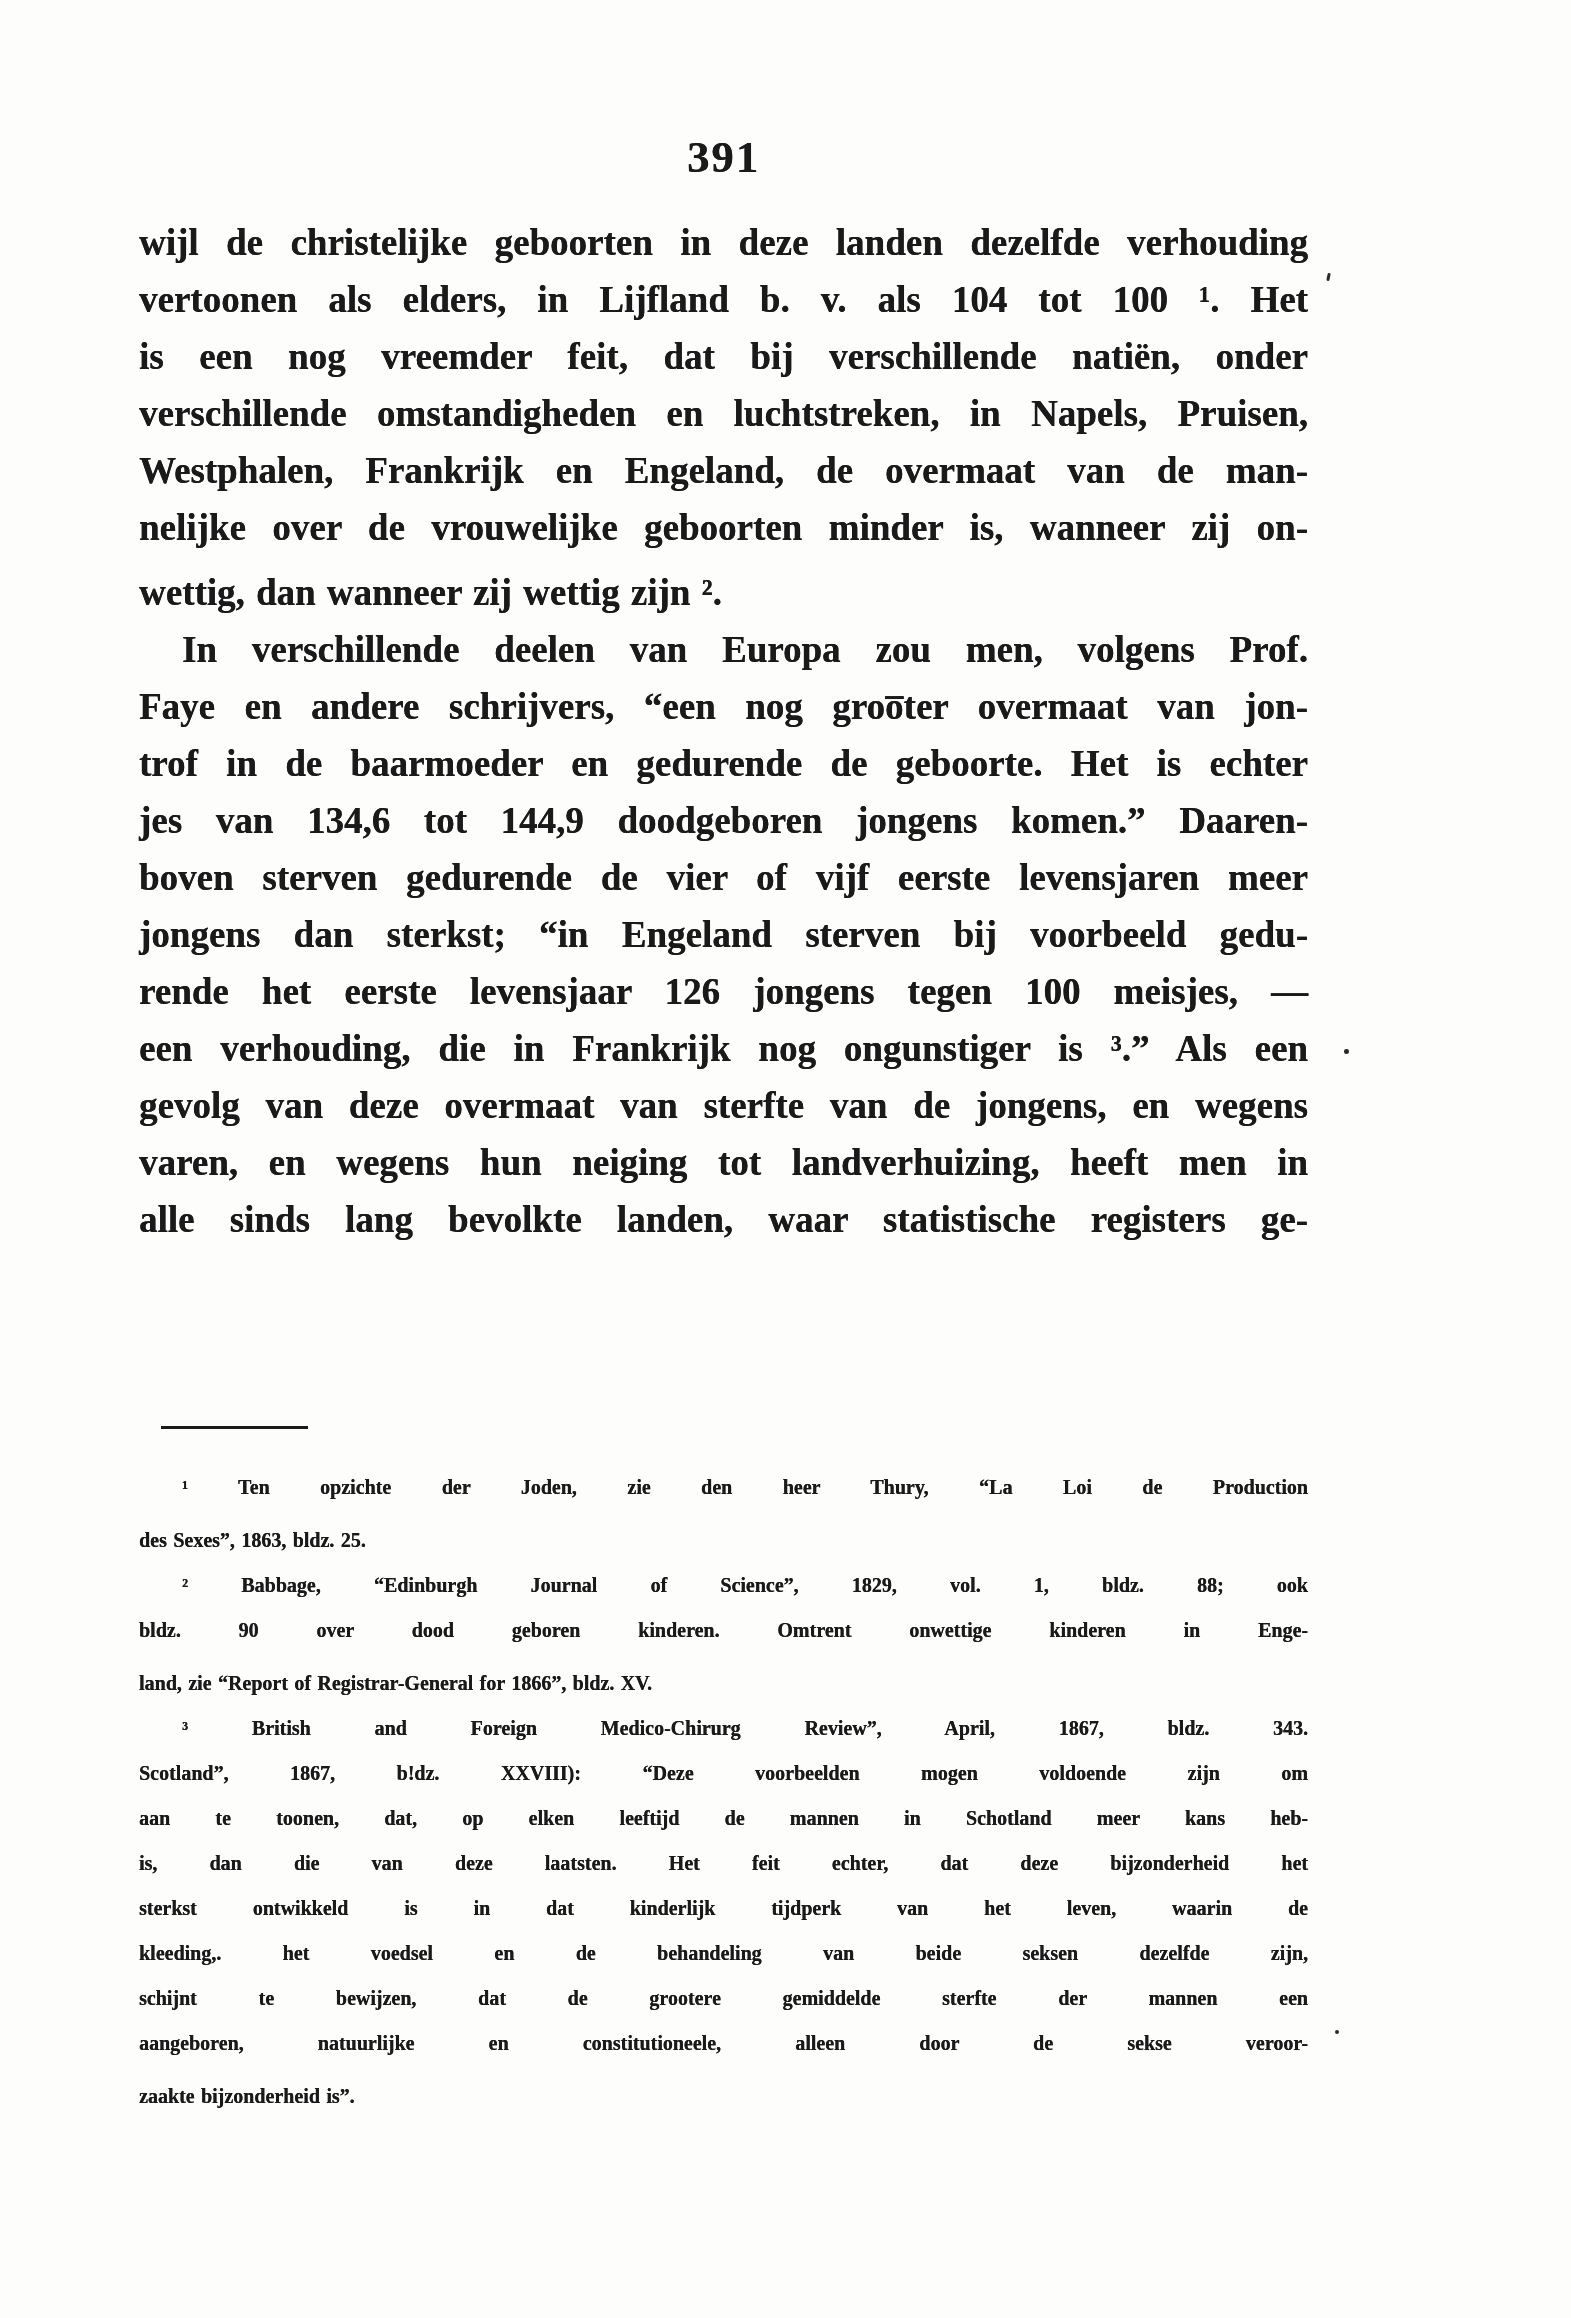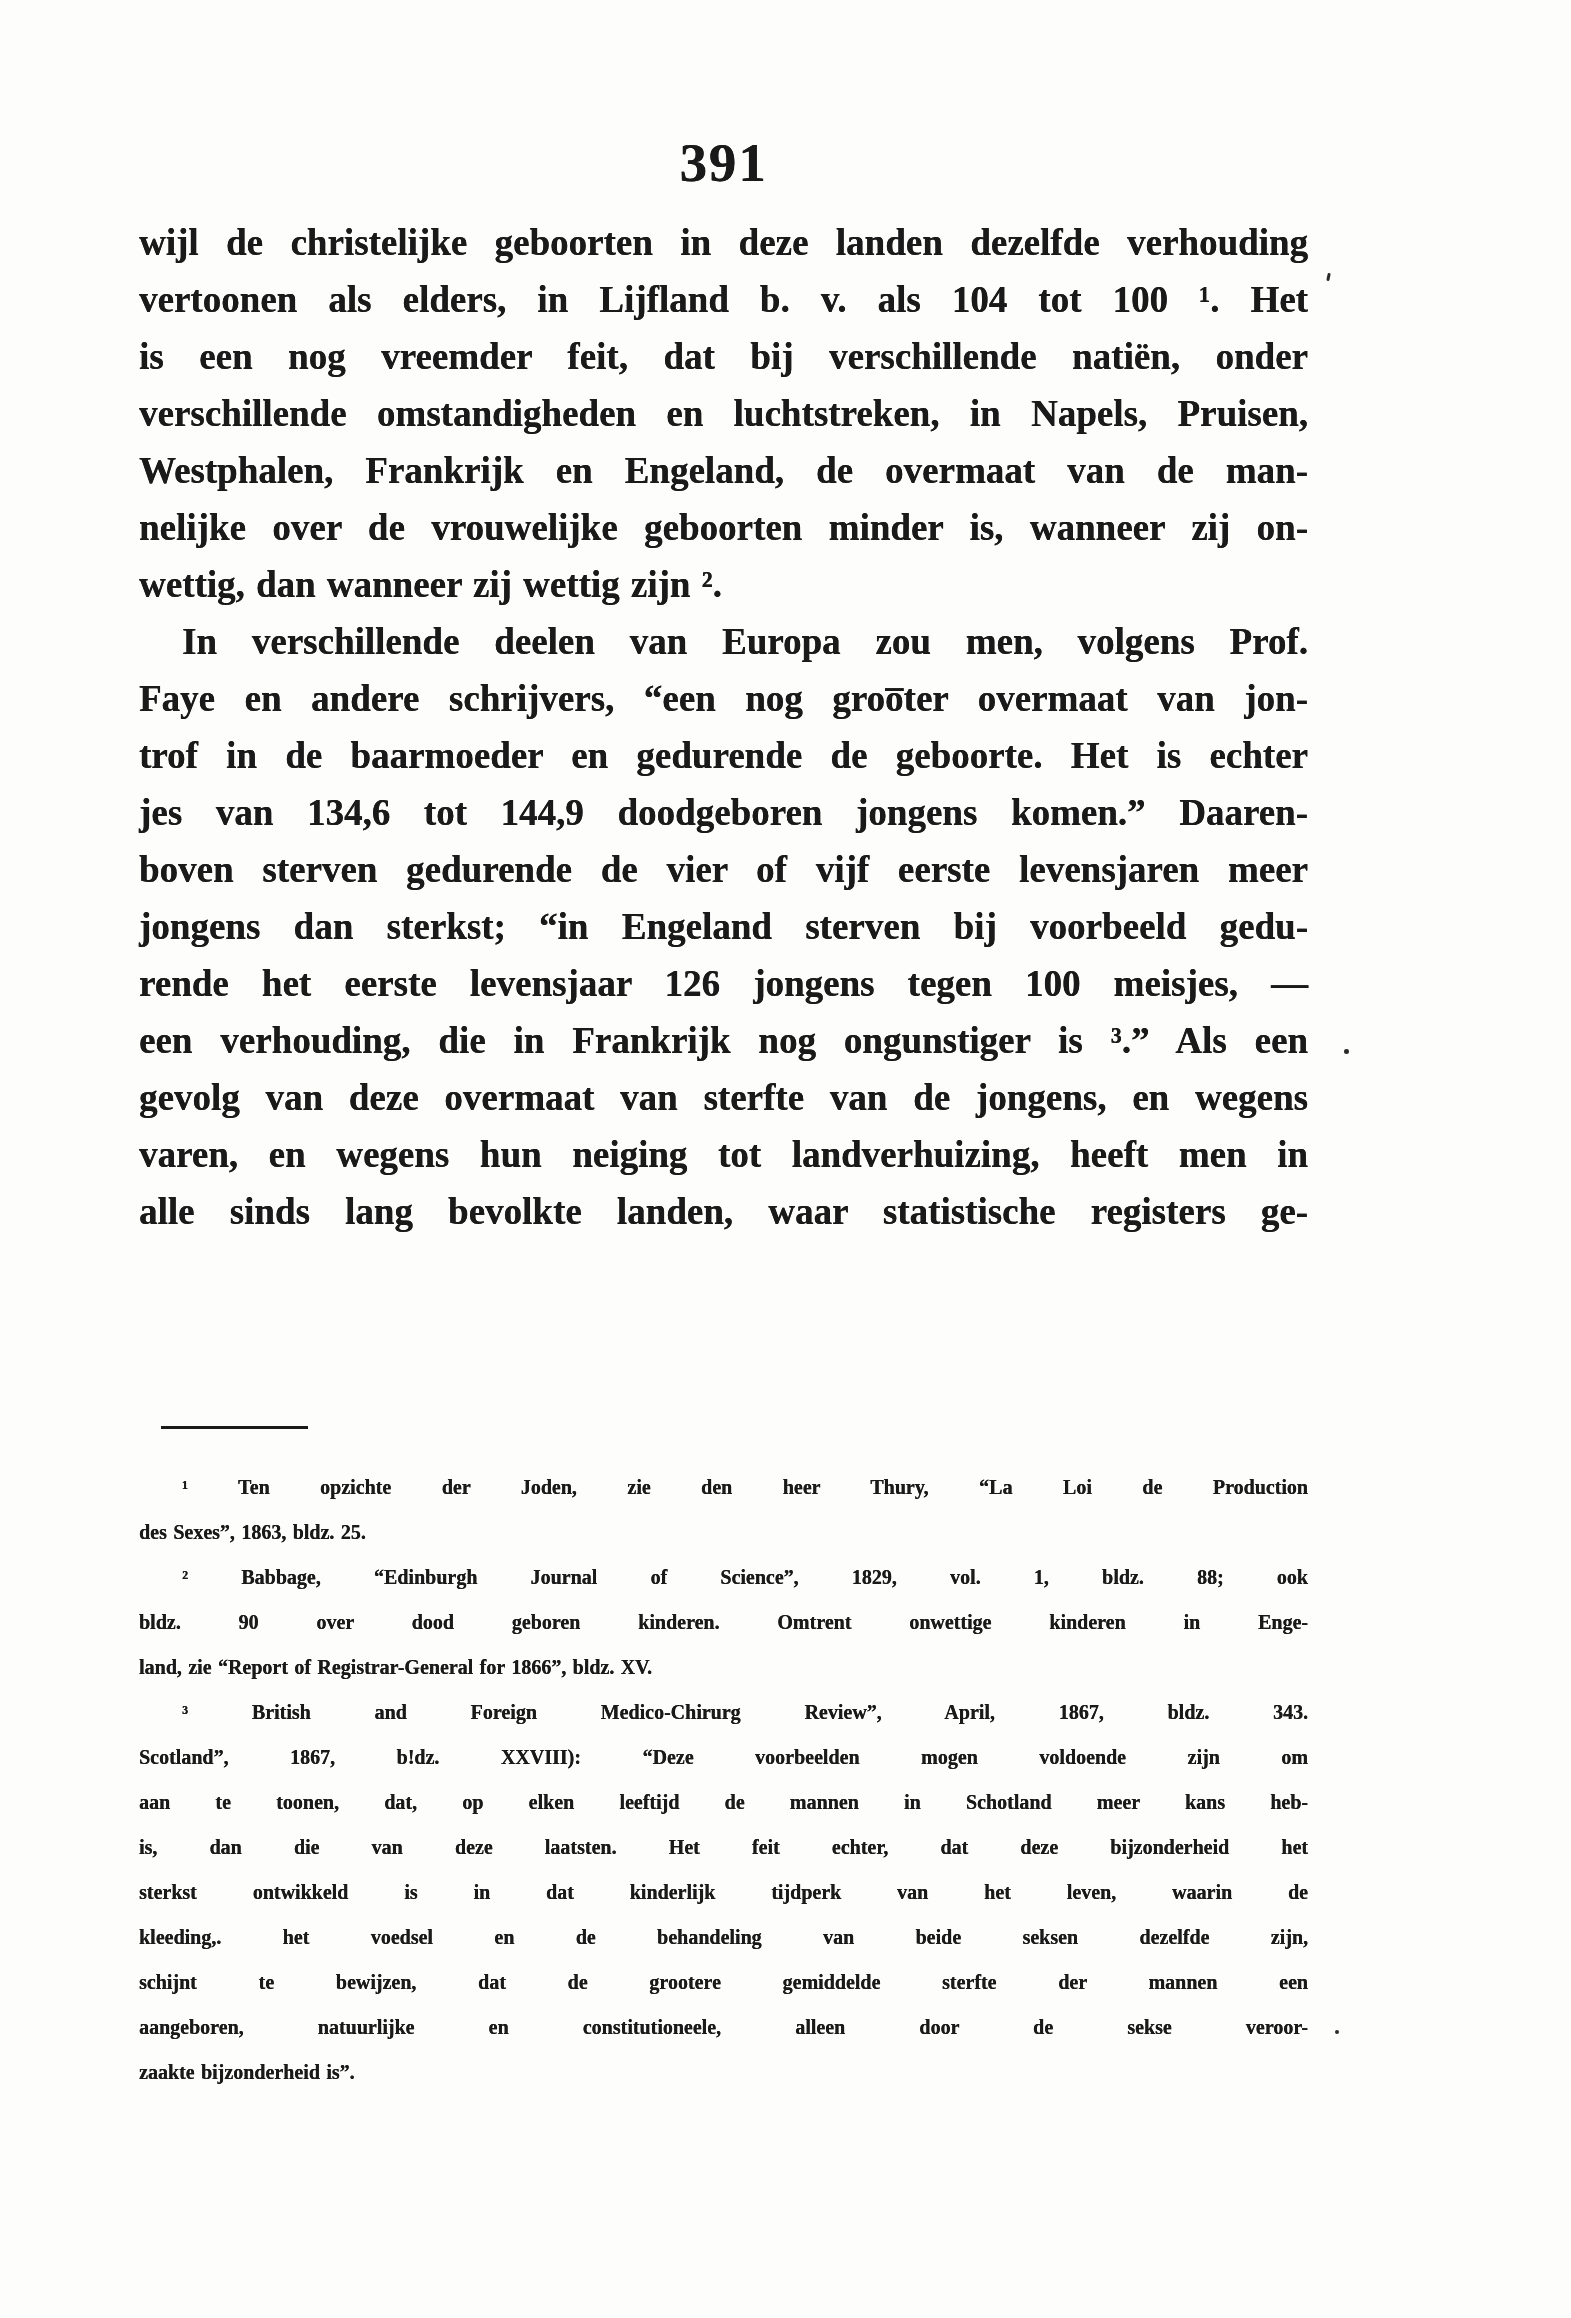--- a/index.html
+++ b/index.html
@@ -11,21 +11,21 @@
     color: #1a1a1a;
     font-family: "Liberation Serif", "DejaVu Serif", serif;
     overflow: hidden;
   }
   .pagenum {
     position: absolute;
     left: 139px;
     top: 131px;
     width: 1169px;
     text-align: center;
-    font-size: 55px;
+    font-size: 45px;
     font-weight: bold;
     letter-spacing: 1.9px;
     text-shadow: 0.3px 0 currentColor;
   }
   .body-text {
     position: absolute;
     left: 139px;
     top: 214px;
     width: 1169px;
     font-size: 37px;
@@ -43,21 +43,21 @@
     line-height: 45px;
     font-weight: bold;
     text-shadow: 0.2px 0 currentColor;
     word-spacing: 1.4px;
   }
   .tline {
     text-align: justify;
     text-align-last: justify;
     white-space: normal;
   }
-  .tline.left { text-align: center; text-align-last: left; }
+  .tline.left { text-align: center; text-align-last: left; margin-top: 8px; }
   .tline.indent { text-indent: 43px; }
   .footnote-rule {
     position: absolute;
     left: 161px;
     top: 1426px;
     width: 147px;
     height: 3.2px;
     background: #1a1a1a;
   }
   .speck { position: absolute; background: #2a2a2a; }

